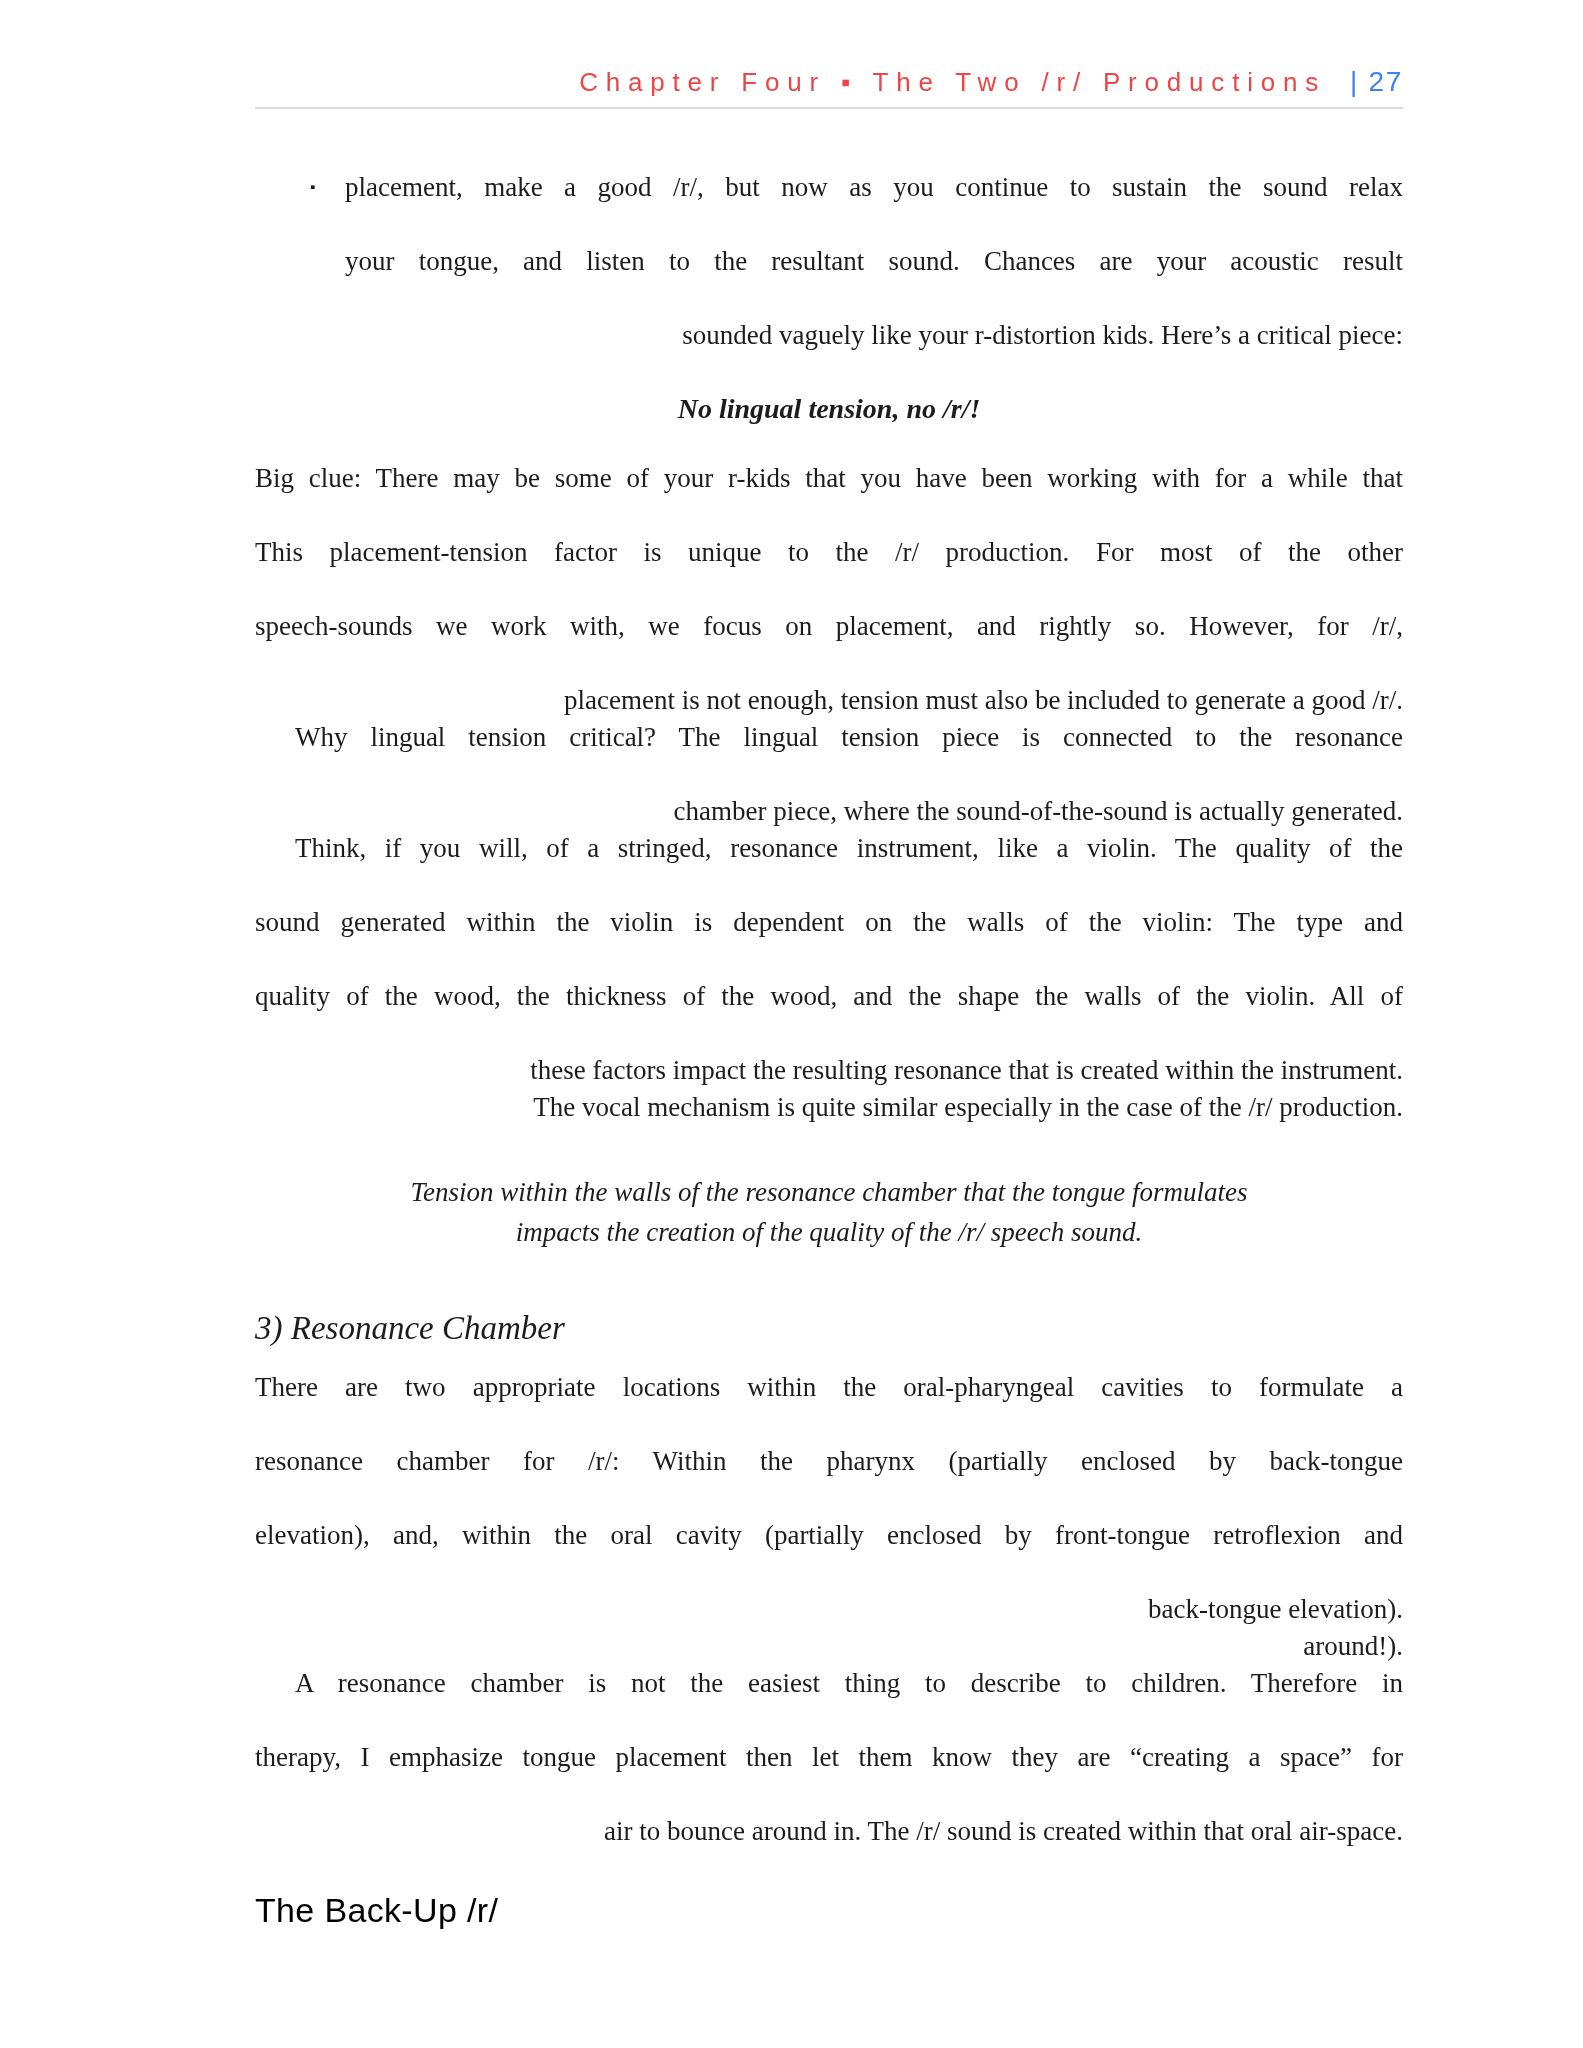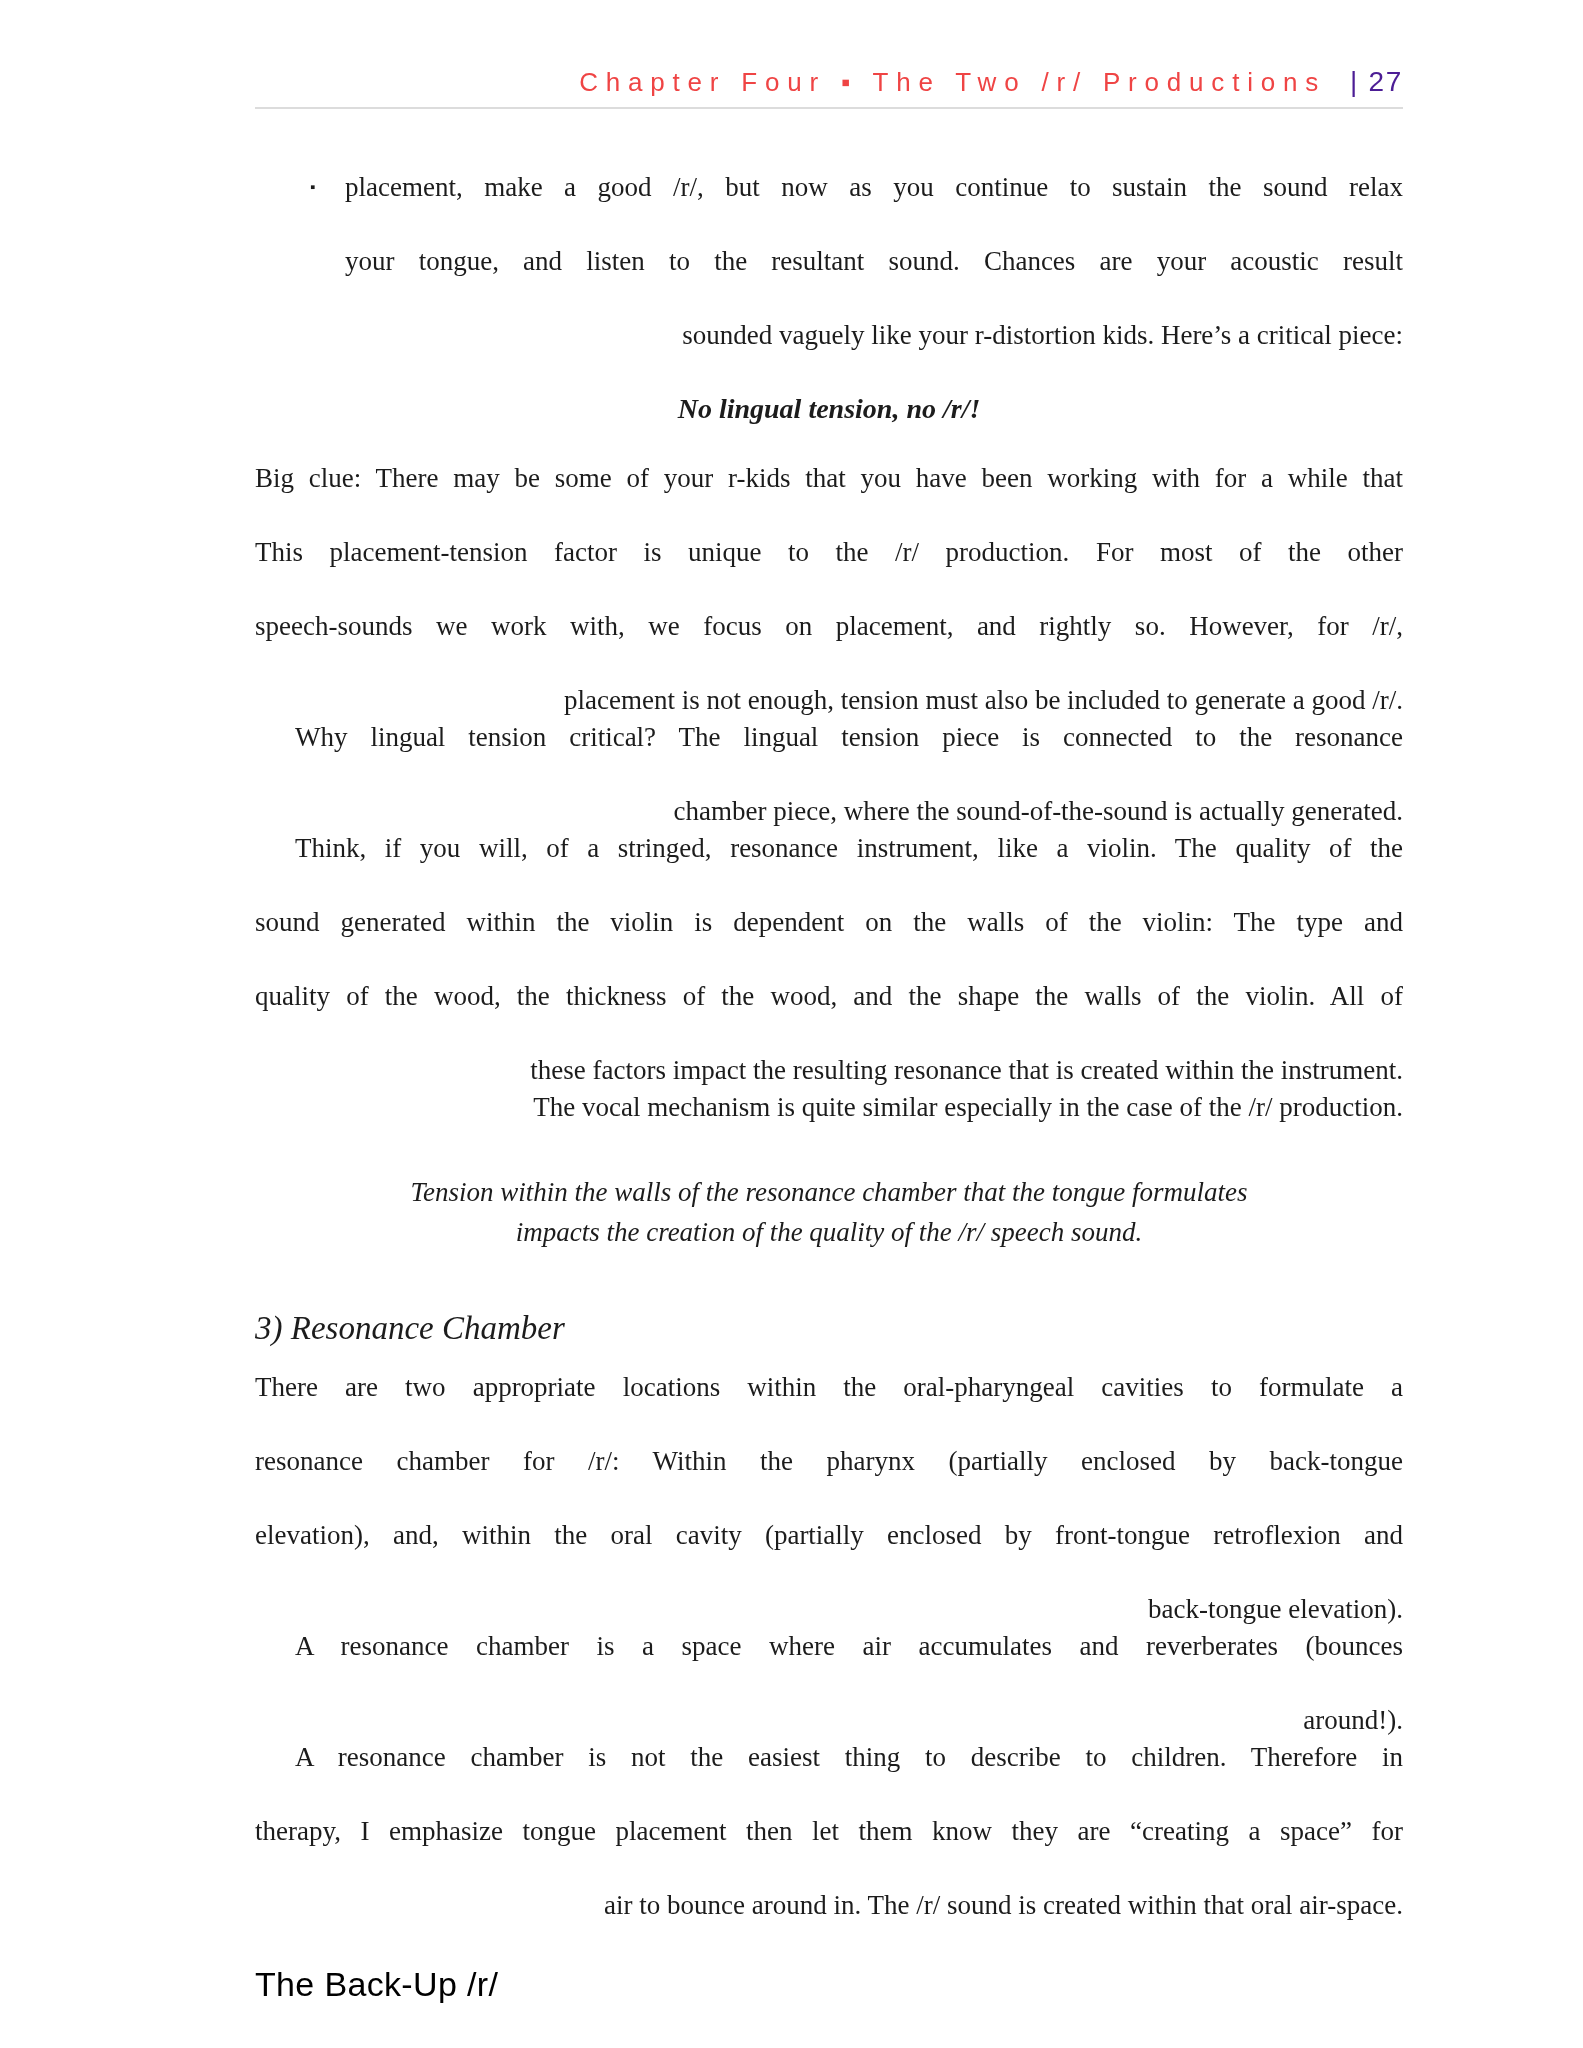--- a/index.html
+++ b/index.html
@@ -4,21 +4,21 @@
 <style>
   html,body{margin:0;padding:0;background:#ffffff;}
   .page{position:relative;width:1583px;height:2048px;background:#ffffff;color:#1c1c1c;overflow:hidden;
         font-family:"Liberation Serif",serif;}
   .content{position:absolute;left:255px;top:0;width:1148px;}
 
   
   .pagehead{padding-top:66px;padding-bottom:9px;text-align:right;
             border-bottom:2px solid #dcdcdc;font-family:"Liberation Sans",sans-serif;white-space:nowrap;}
   .pagehead .ht{color:#ef4444;font-size:26px;letter-spacing:.30em;}
-  .pagehead .pn{color:#4c1d95;font-size:28px;letter-spacing:.06em;margin-left:24px;}
+  .pagehead .pn{color:#3b82f6;font-size:28px;letter-spacing:.06em;margin-left:24px;}
 
   
   .serif{font-size:27px;line-height:37px;}
   .lines .ln{text-align:justify;}
   .lines .ln::after{content:"";display:inline-block;width:100%;height:0;}
   .lines .ln.last{text-align:right;}
   .lines .ln.last::after{content:none;}
   .indent .ln:first-child{text-indent:40px;}
 
   .bullet-row{display:flex;margin-top:60px;padding-left:55px;}
@@ -86,21 +86,20 @@
     <div class="subhead">3)  Resonance Chamber</div>
 
     <div class="serif lines p-after-head">
         <div class="ln">There are two appropriate locations within the oral-pharyngeal cavities to formulate a</div>
         <div class="ln">resonance chamber for /r/:   Within the pharynx (partially enclosed by back-tongue</div>
         <div class="ln">elevation), and, within the oral cavity (partially enclosed by front-tongue retroflexion and</div>
         <div class="ln last">back-tongue elevation).</div>
       </div>
 
     <div class="serif lines indent">
-        <div class="ln">A resonance chamber is a space where air accumulates and reverberates (bounces</div>
         <div class="ln last">around!).</div>
       </div>
 
     <div class="serif lines indent">
         <div class="ln">A resonance chamber is not the easiest thing to describe to children.  Therefore in</div>
         <div class="ln">therapy, I emphasize tongue placement then let them know they are “creating a space” for</div>
         <div class="ln last">air to bounce around in.  The /r/ sound is created within that oral air-space.</div>
       </div>
 
     <div class="section-head">The Back-Up /r/</div>

